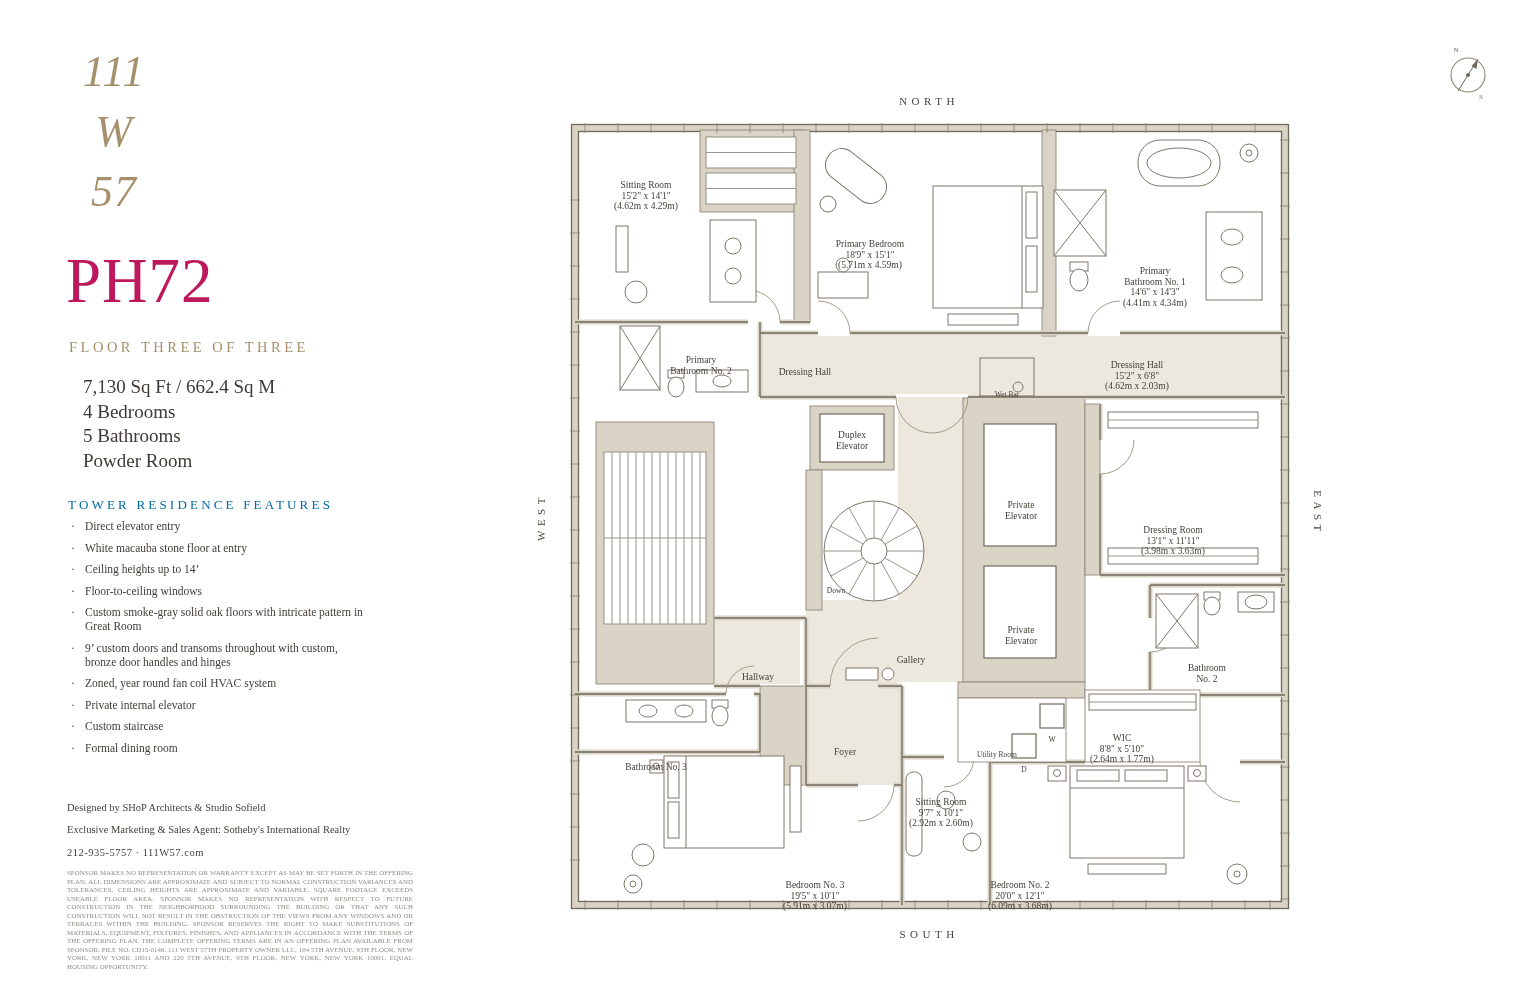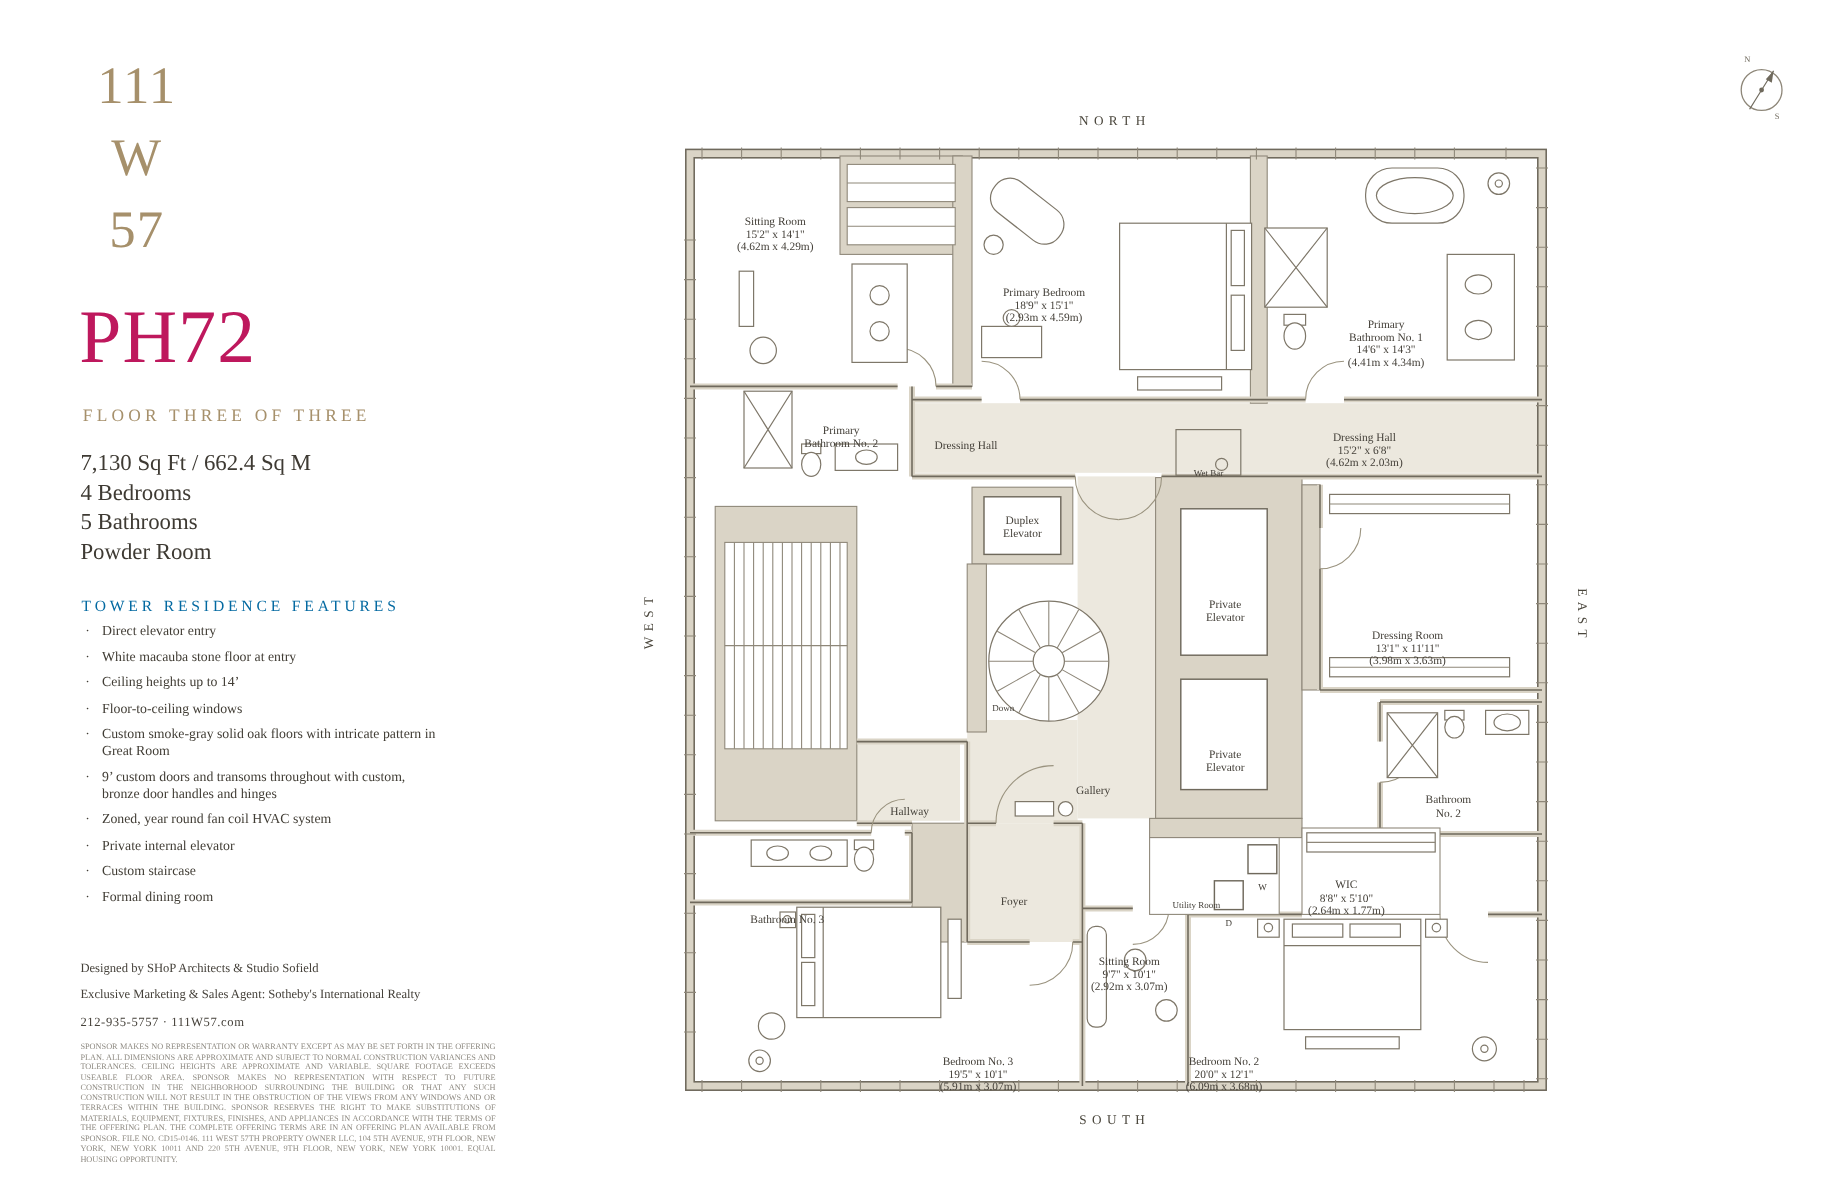--- a/index.html
+++ b/index.html
@@ -2,25 +2,25 @@
 <html><head>
 <meta charset="utf-8">
 <style>
   html,body{margin:0;padding:0;background:#fff;}
   .page{position:relative;width:1536px;height:997px;background:#ffffff;overflow:hidden;
         font-family:"Liberation Serif",serif;color:#3E3A33;}
 
   
   .brand{position:absolute;left:62px;top:42px;width:104px;text-align:center;
          color:#A6906B;font-size:44px;line-height:60px;letter-spacing:1px;}
-  .brand span{display:block;}
+  .brand span{display:block;font-style:italic;}
   .ph{position:absolute;left:66px;top:250px;font-size:63px;line-height:1;color:#be185d;letter-spacing:1px;}
   .floorlbl{position:absolute;left:69px;top:339px;font-size:14.5px;letter-spacing:3.5px;color:#A6906B;}
   .stats{position:absolute;left:67px;top:375px;font-size:19px;line-height:24.5px;color:#3E3A33;}
-  .stats span{display:block;}
+  .stats span{display:block;margin-left:16px;}
   .feat-h{position:absolute;left:68px;top:497px;font-size:13px;letter-spacing:3.2px;color:#0369a1;}
   .features{position:absolute;left:68px;top:519px;width:300px;margin:0;padding:0;list-style:none;
             font-size:11.5px;line-height:14px;color:#413D35;}
   .features li{position:relative;padding-left:17px;margin-bottom:7.5px;}
   .features li::before{content:"\00b7";position:absolute;left:3px;}
   .credit{position:absolute;left:67px;font-size:10.5px;color:#45413A;text-align:center;}
   .disclaimer{position:absolute;left:67px;top:869px;width:346px;font-size:6.9px;line-height:8.55px;
               color:#8F8B83;text-align:justify;}
 
   
@@ -277,21 +277,21 @@
   <div class="dir ve" style="left:1318px;top:513px">EAST</div>
 
   <div class="rlabel" style="left:646px;top:172px">
     <span>Sitting Room</span>
     <span>15'2" x 14'1"</span>
     <span>(4.62m x 4.29m)</span>
   </div>
   <div class="rlabel" style="left:870px;top:231px">
     <span>Primary  Bedroom</span>
     <span>18'9" x 15'1"</span>
-    <span>(2.93m x 4.59m)</span>
+    <span>(5.71m x 4.59m)</span>
   </div>
   <div class="rlabel" style="left:1155px;top:263px">
     <span>Primary</span>
     <span>Bathroom No. 1</span>
     <span>14'6" x 14'3"</span>
     <span>(4.41m x 4.34m)</span>
   </div>
   <div class="rlabel" style="left:701px;top:341px">
     <span>Primary</span>
     <span>Bathroom No. 2</span>
@@ -353,21 +353,21 @@
   </div>
   <div class="rlabel sm" style="left:1052px;top:716px">
     <span>W</span>
   </div>
   <div class="rlabel sm" style="left:1024px;top:746px">
     <span>D</span>
   </div>
   <div class="rlabel" style="left:941px;top:789px">
     <span>Sitting Room</span>
     <span>9'7" x 10'1"</span>
-    <span>(2.92m x 3.07m)</span>
+    <span>(2.92m x 2.60m)</span>
   </div>
   <div class="rlabel" style="left:815px;top:872px">
     <span>Bedroom No. 3</span>
     <span>19'5" x 10'1"</span>
     <span>(5.91m x 3.07m)</span>
   </div>
   <div class="rlabel" style="left:1020px;top:872px">
     <span>Bedroom No. 2</span>
     <span>20'0" x 12'1"</span>
     <span>(6.09m x 3.68m)</span>

